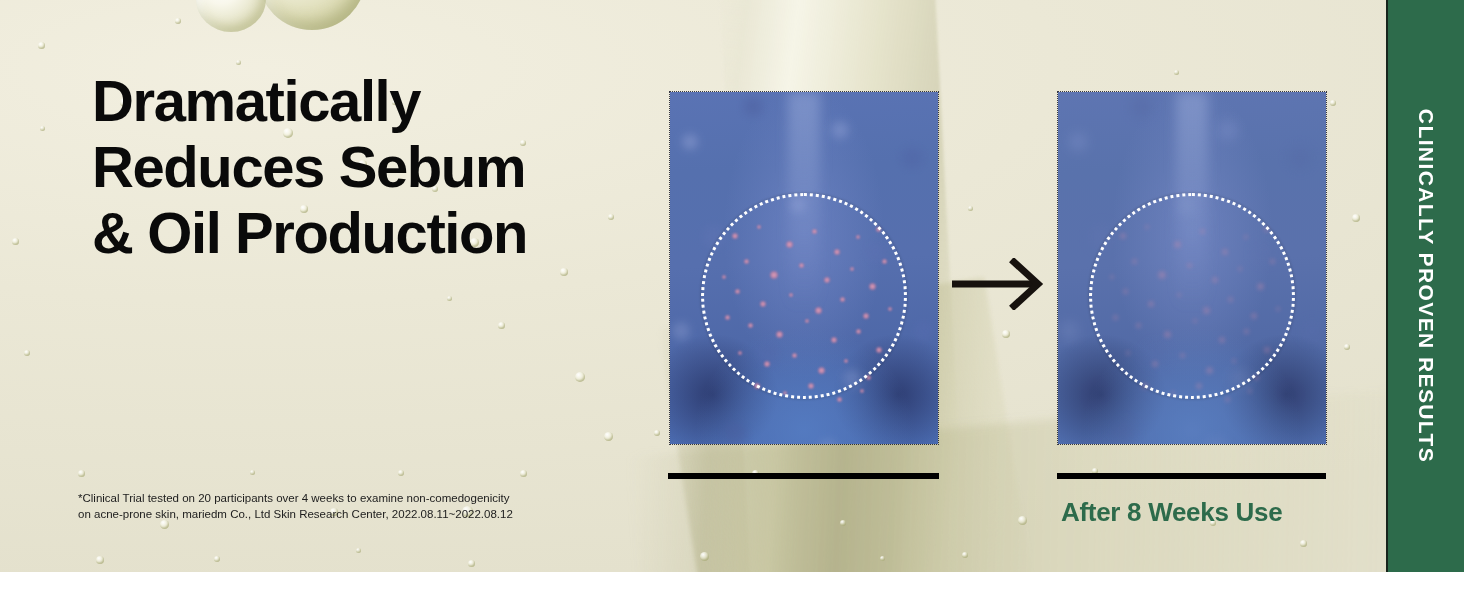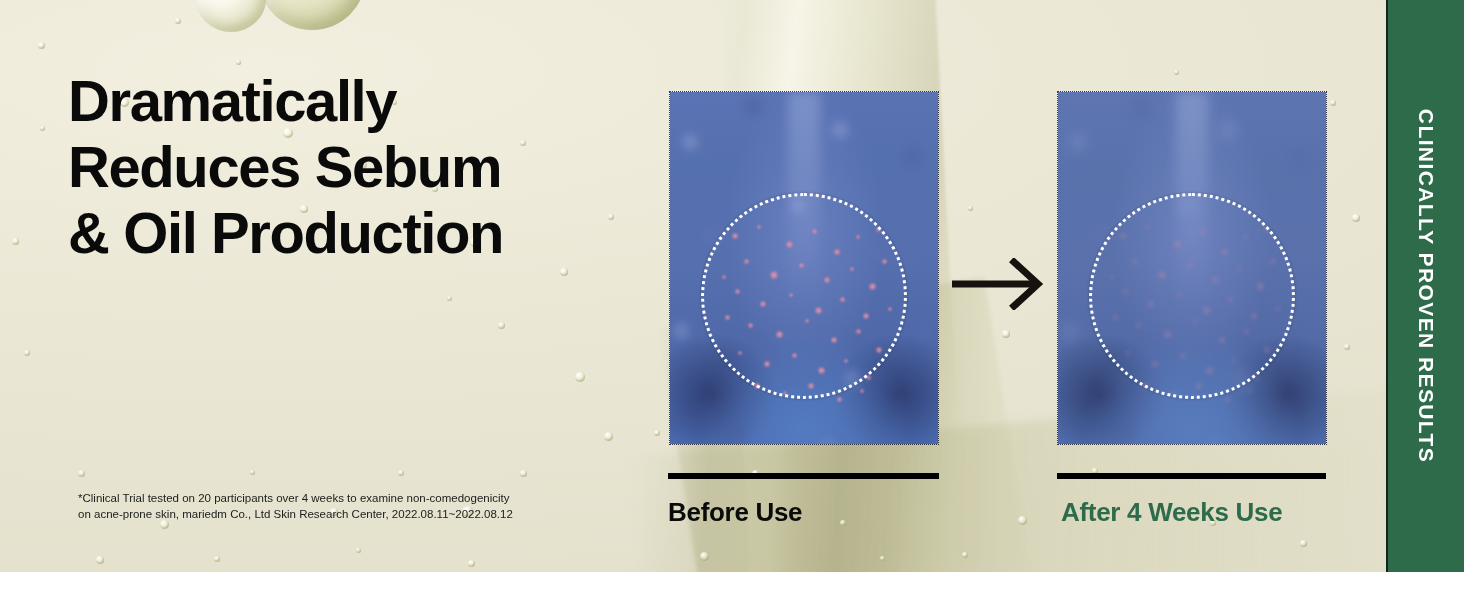--- a/index.html
+++ b/index.html
@@ -85,21 +85,21 @@
     box-shadow:inset -4px -6px 10px rgba(160,162,108,.4), inset 4px 4px 8px rgba(255,255,255,.85);
   }
   .bub{
     position:absolute;border-radius:50%;
     background:radial-gradient(circle at 35% 28%, rgba(255,255,255,.95) 0%, rgba(246,246,226,.5) 45%, rgba(186,188,134,.45) 80%, rgba(225,225,195,.2) 100%);
     box-shadow:inset -1px -1.5px 2px rgba(150,152,100,.45);
   }
 
   
   #headline{
-    position:absolute;left:68px;top:68px;
+    position:absolute;left:92px;top:68px;
     font-size:58px;line-height:1.14;
     font-weight:bold;color:#0a0a0a;
     letter-spacing:-1.4px;
     white-space:pre-line;
   }
 
   
   #disclaimer{
     position:absolute;left:78px;top:490px;
     font-size:11.5px;line-height:1.42;
@@ -382,22 +382,21 @@
           <i style="left:172.8px;top:88.0px;width:4px;height:4px;"></i>
           <i style="left:160.0px;top:8.0px;width:5px;height:5px;"></i>
           <i style="left:6.4px;top:56.0px;width:4px;height:4px;"></i>
         </div>
       <div class="ring"></div>
     </div>
 
     <div class="cap-bar" id="bar-before"></div>
     <div class="cap-bar" id="bar-after"></div>
 
-    <div class="cap-label" id="label-before">Before Use</div>
-
-    <div class="cap-label" id="label-after">After 4 Weeks Use</div>
+
+    <div class="cap-label" id="label-after">After 8 Weeks Use</div>
 
     <div id="side-panel">
       <div id="side-text">CLINICALLY PROVEN RESULTS</div>
     </div>
 
   </div>
 </div>
 
 </body></html>

